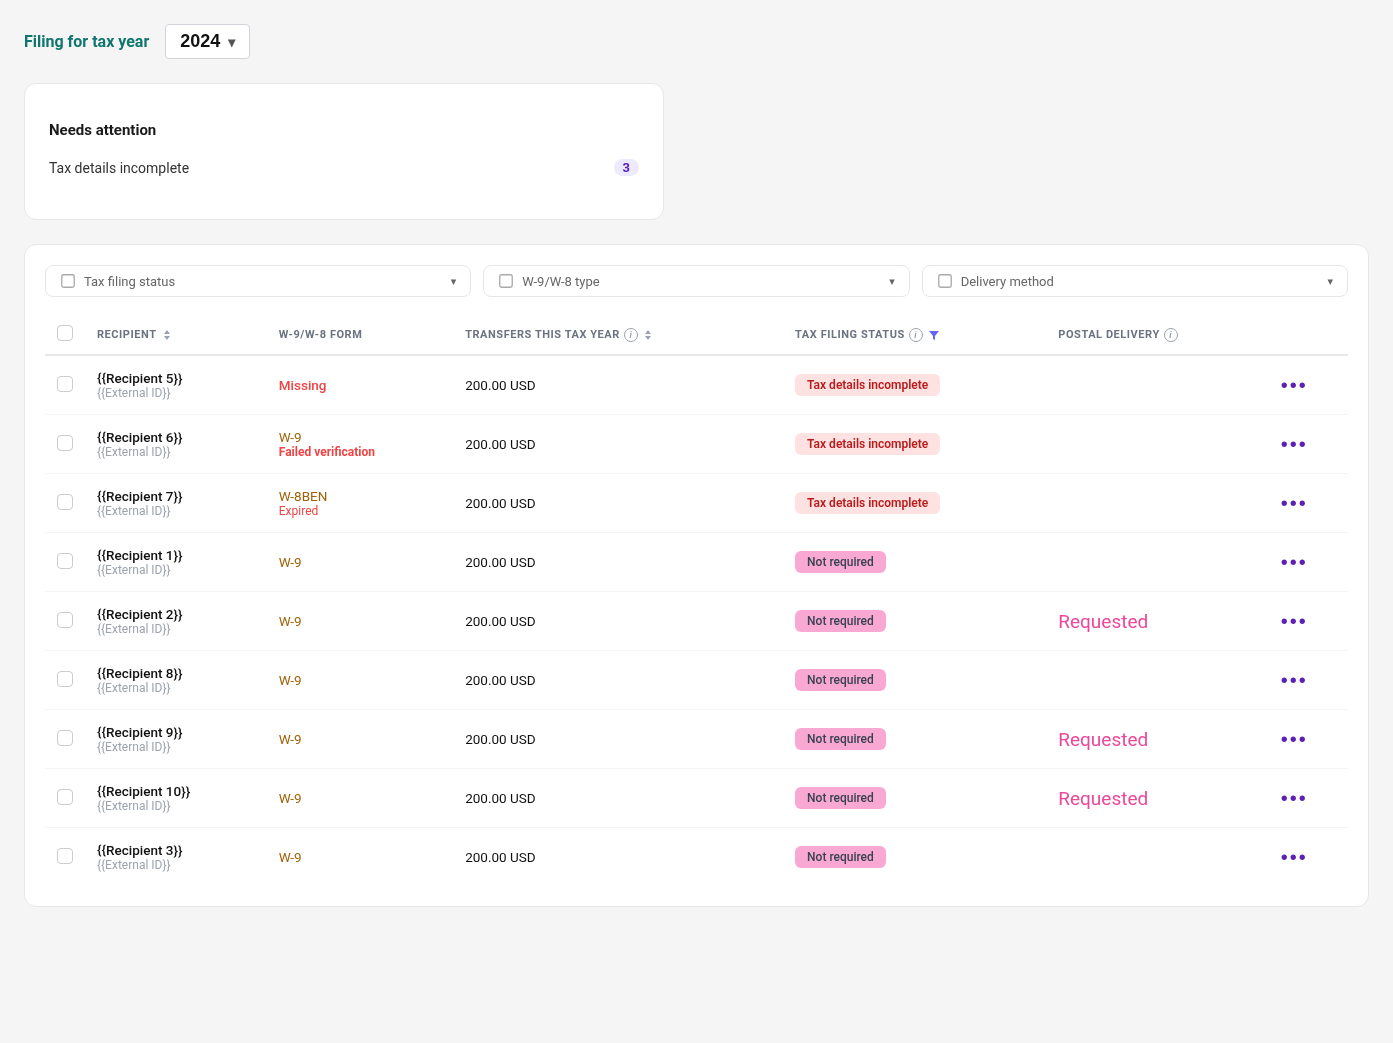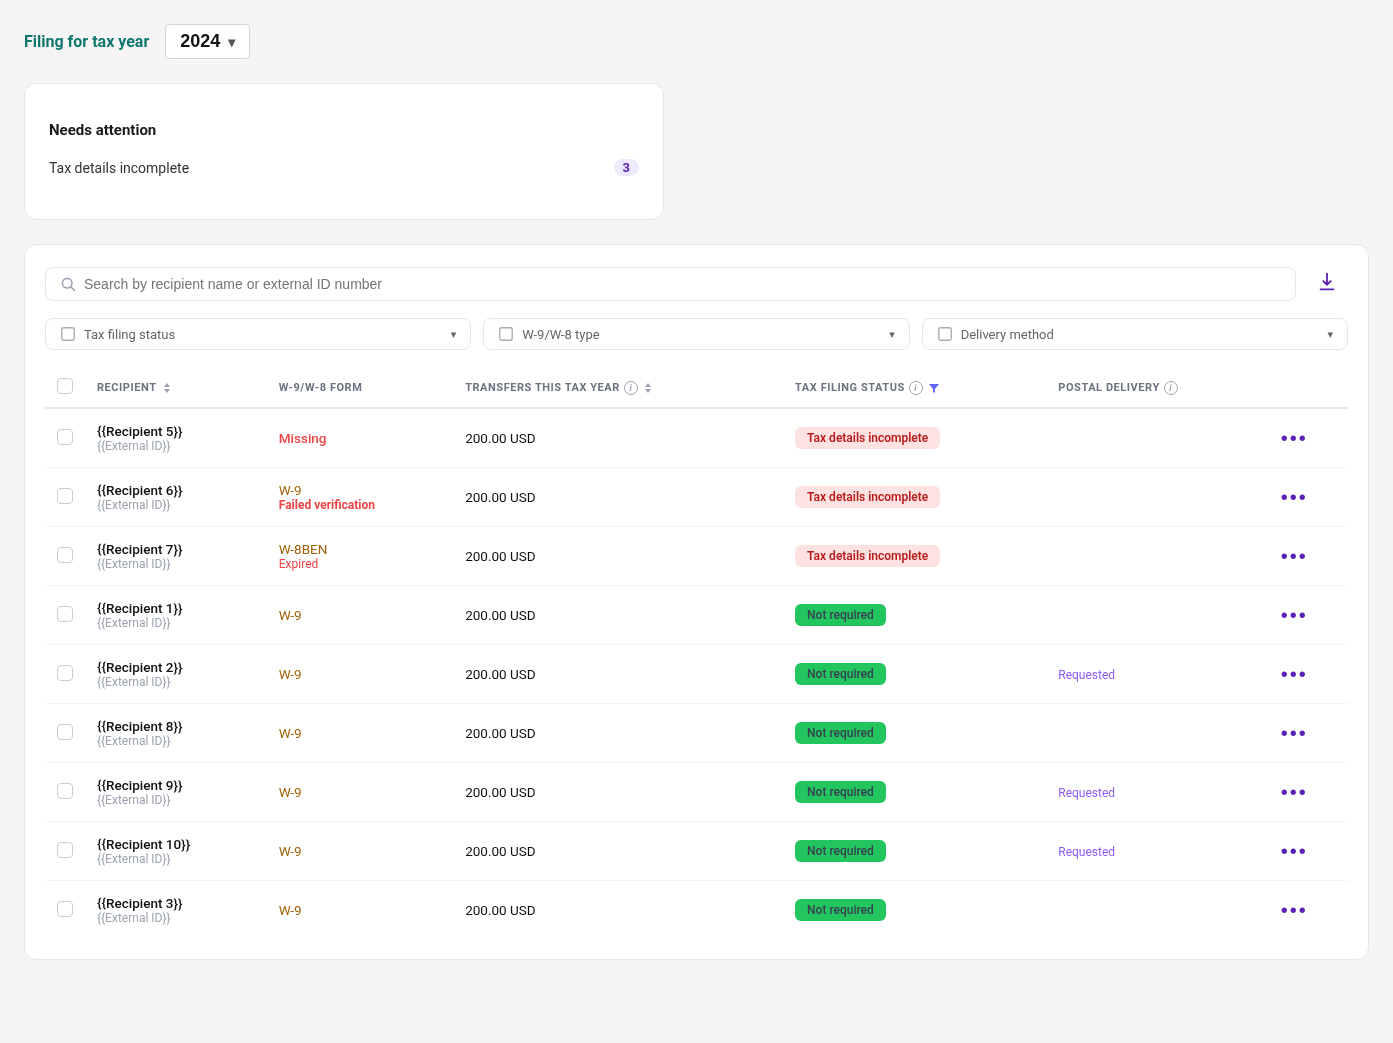--- a/index.html
+++ b/index.html
@@ -257,32 +257,32 @@
       background: #fee2e2;
       color: #b91c1c;
       font-weight: 600;
       font-size: 12px;
       padding: 4px 12px;
       border-radius: 6px;
       display: inline-block;
     }
 
     .status-not-required {
-      background: #22c55e;
+      background: #f9a8d4;
       color: #374151;
       font-weight: 500;
       font-size: 12px;
       padding: 4px 12px;
       border-radius: 6px;
       display: inline-block;
     }
 
     .postal-text {
-      color: #8b5cf6;
-      font-size: 12px;
+      color: #ec4899;
+      font-size: 19px;
     }
 
     .more-btn {
       display: flex;
       align-items: center;
       justify-content: center;
       gap: 2px;
       cursor: pointer;
       background: none;
       border: none;
@@ -330,35 +330,20 @@
 <div class="attention-card">
   <div class="attention-title">Needs attention</div>
   <div class="attention-row">
     <span class="attention-label">Tax details incomplete</span>
     <span class="badge-purple">3</span>
   </div>
 </div>
 
 <div class="main-card">
 
-  <div class="search-bar-row">
-    <div class="search-input-wrap">
-      <svg class="search-icon-svg" width="16" height="16" viewBox="0 0 20 20" fill="none">
-        <circle cx="9" cy="9" r="6" stroke="#9ca3af" stroke-width="2"></circle>
-        <line x1="13.5" y1="13.5" x2="18" y2="18" stroke="#9ca3af" stroke-width="2" stroke-linecap="round"></line>
-      </svg>
-      <input type="text" placeholder="Search by recipient name or external ID number" style="">
-    </div>
-    <button class="download-btn">
-      <svg width="22" height="22" viewBox="0 0 24 24" fill="none">
-        <path d="M12 3v12m0 0l-4-4m4 4l4-4" stroke="#5b21b6" stroke-width="2" stroke-linecap="round" stroke-linejoin="round"></path>
-        <path d="M5 20h14" stroke="#5b21b6" stroke-width="2" stroke-linecap="round"></path>
-      </svg>
-    </button>
-  </div>
 
   <div class="filter-row">
     <div class="filter-select">
       <div class="filter-select-left">
         <svg width="16" height="16" viewBox="0 0 18 18" fill="none">
           <rect x="2" y="2" width="14" height="14" rx="2" stroke="#aaa" stroke-width="1.5"></rect>
         </svg>
         <span>Tax filing status</span>
       </div>
       <span class="dropdown-chevron">▾</span>

